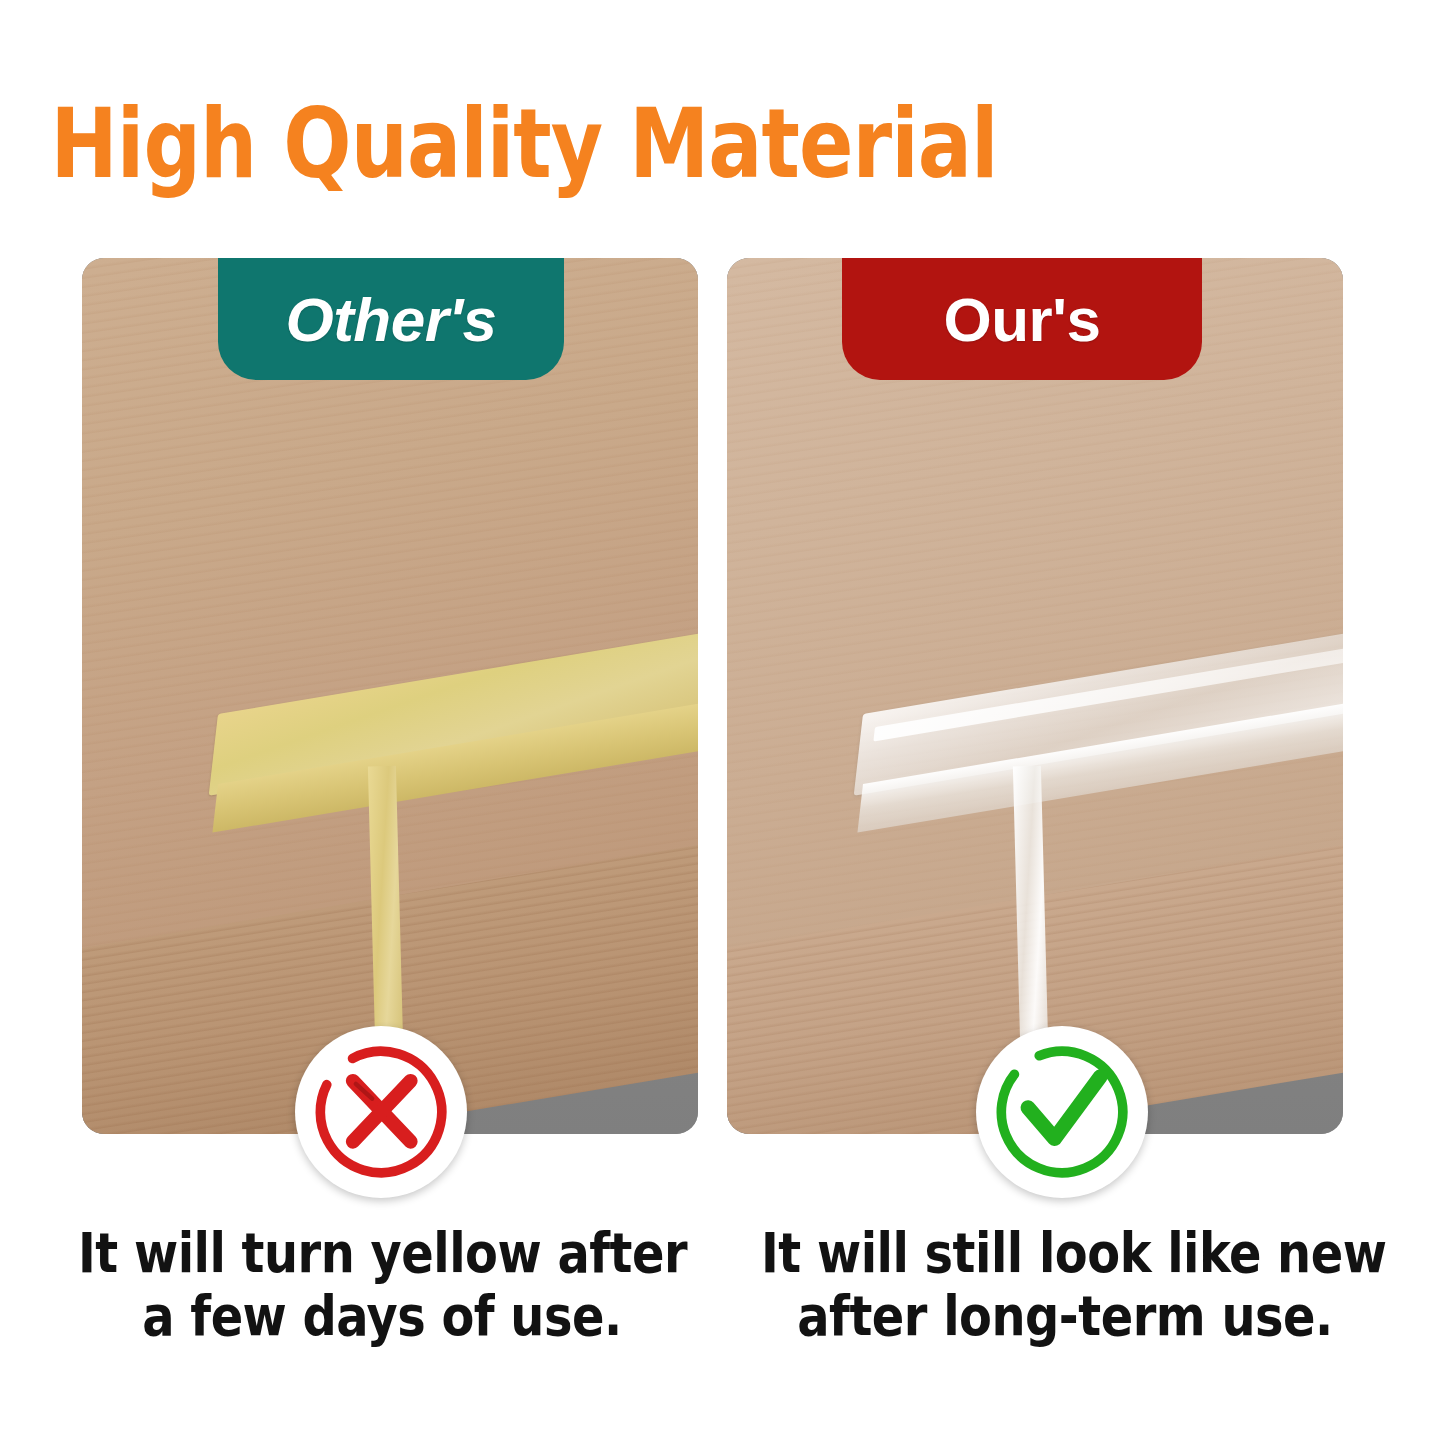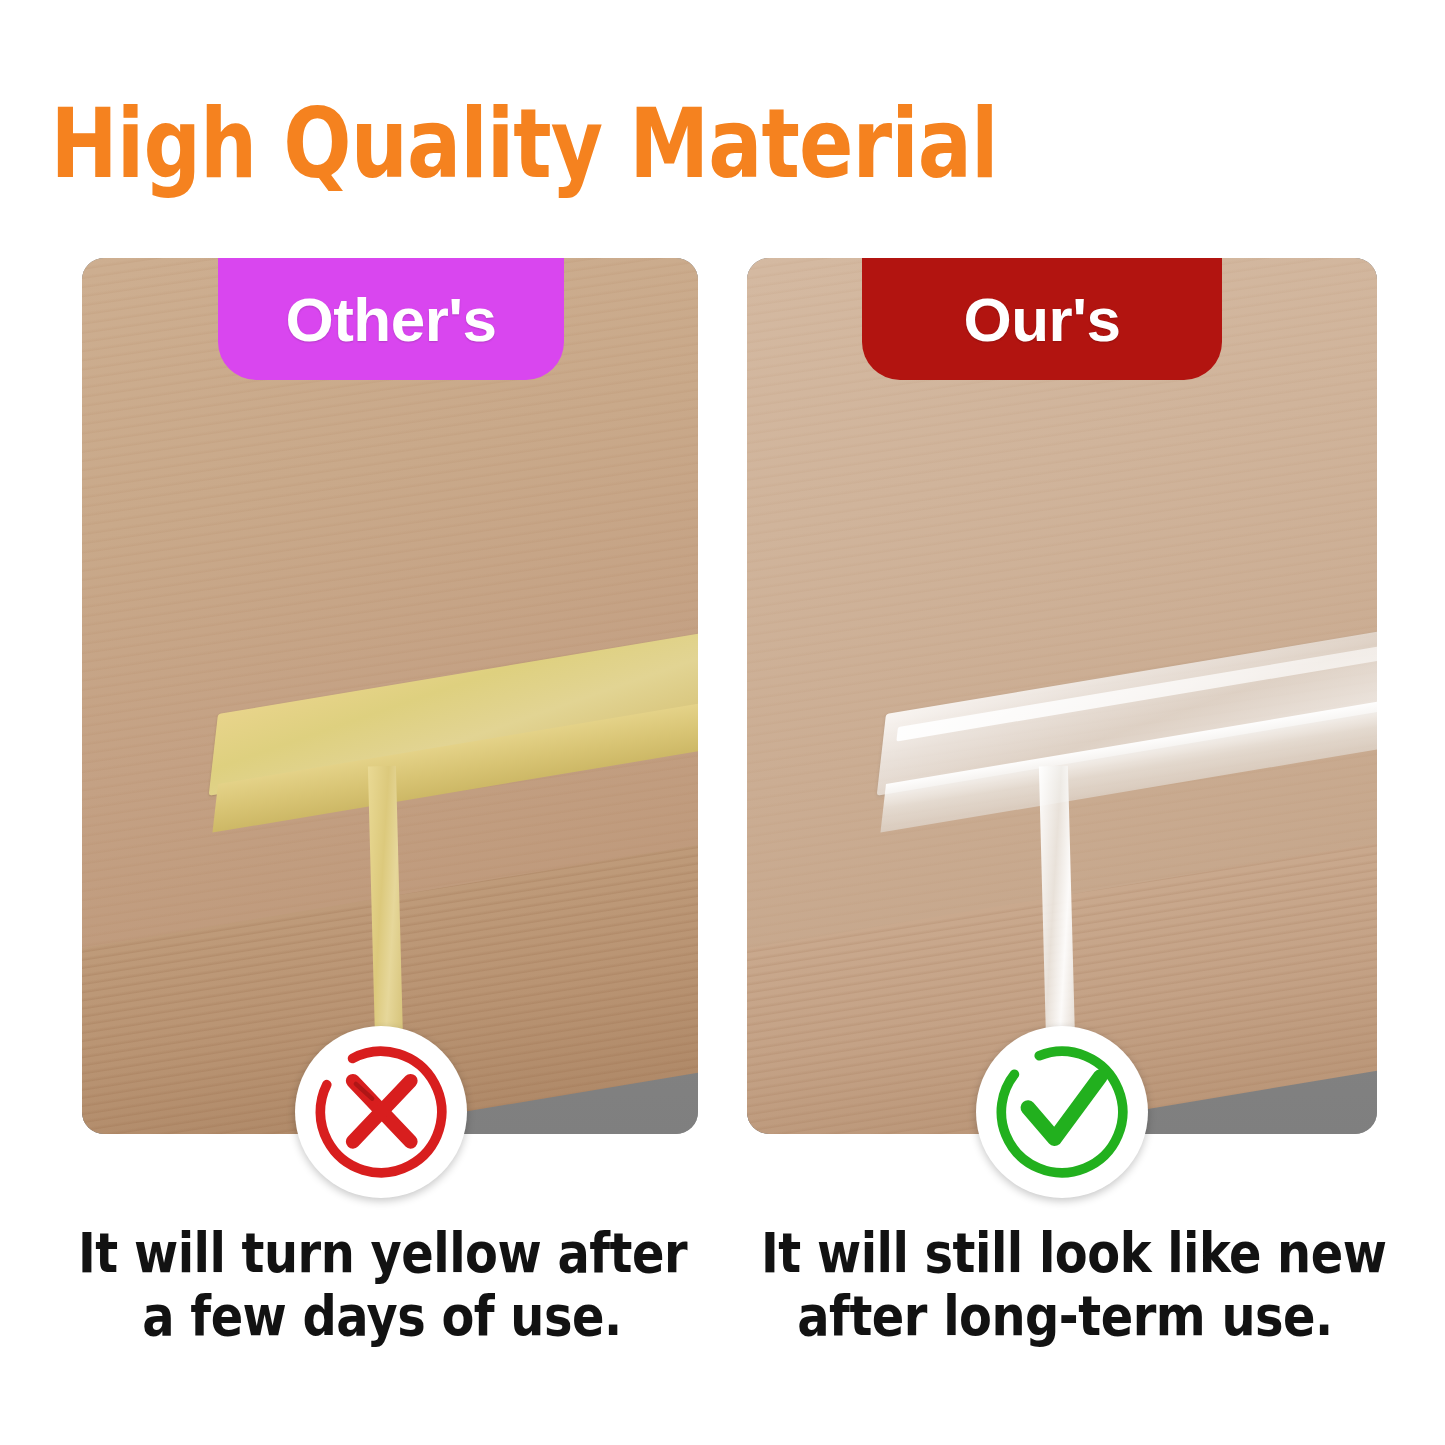--- a/index.html
+++ b/index.html
@@ -45,21 +45,21 @@
   .panel {
     position: absolute;
     top: 0;
     width: 616px;
     height: 876px;
     border-radius: 22px;
     overflow: hidden;
     background: #8a8a8a;
   }
   .panel-left  { left: 0px; }
-  .panel-right { left: 665px; padding-left: 14px; }
+  .panel-right { left: 645px; }
 
   
   .scene {
     position: absolute;
     inset: 0;
     overflow: hidden;
   }
   
   .floor {
     position: absolute;
@@ -260,22 +260,23 @@
     color: #ffffff;
     font-size: 62px;
     font-weight: bold;
     letter-spacing: -0.5px;
     z-index: 6;
     text-shadow: 0 1px 2px rgba(0,0,0,.18);
   }
   .badge-other {
     left: 136px;
     width: 346px;
-    background: #d946ef;
+    background: #0f766e;
     border-radius: 0 0 38px 38px;
+    font-style: italic;
   }
   .badge-ours {
     left: 115px;
     width: 360px;
     background: #B21410;
     border-radius: 0 0 38px 38px;
   }
 
   
   .mark {

